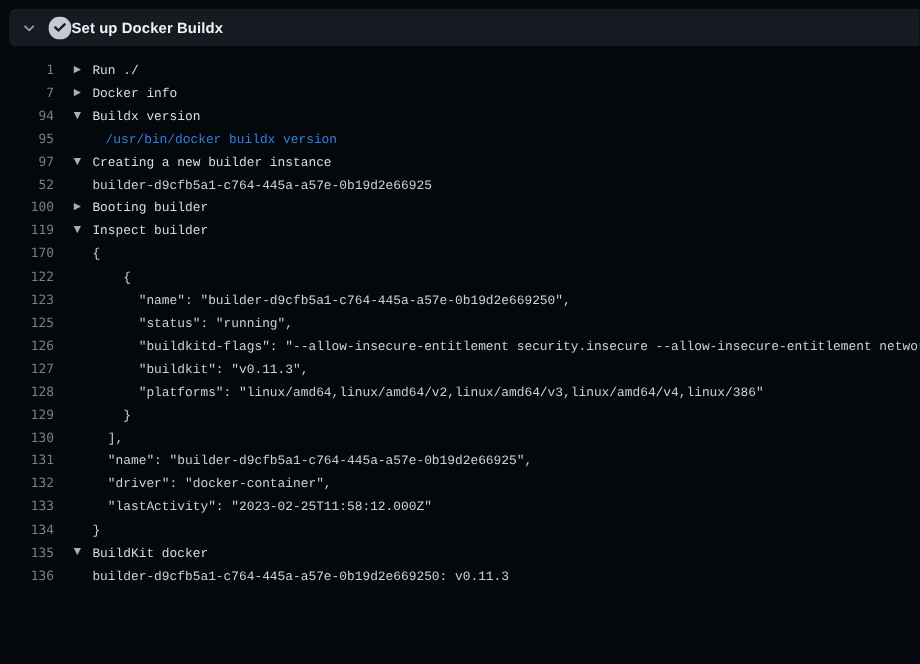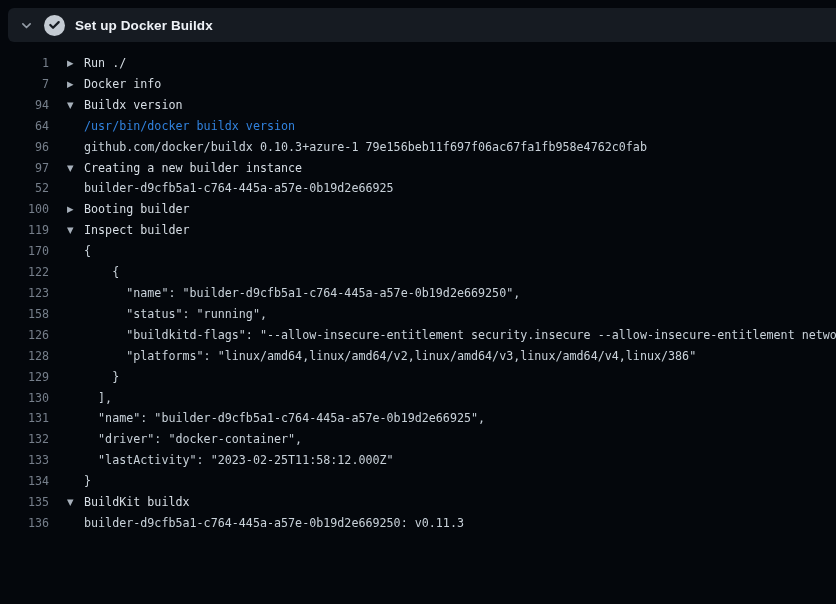--- a/index.html
+++ b/index.html
@@ -22,44 +22,44 @@
     border-radius:6px 0 0 6px;
     display:flex;align-items:center;
     cursor:pointer;
   }
   .chev{display:inline-flex;margin-left:11px;width:14px;justify-content:center;cursor:pointer;}
   .chev svg path{stroke:var(--chevron);}
   .check{display:inline-flex;margin-left:11px;}
   .check circle{fill:var(--check-circle);}
   .check path{stroke:var(--check-mark);}
   .step-title{
-    margin-left:10px;
+    margin-left:0;
     font-family:"Liberation Sans","DejaVu Sans",sans-serif;
     font-size:13.5px;font-weight:600;color:var(--title);
     letter-spacing:.1px;
   }
   .log{
     position:absolute;left:0;top:53px;width:836px;
     font-size:11.7px;line-height:20.92px;
   }
   .line{display:flex;height:20.92px;white-space:pre;}
   .num{
     width:49px;flex:none;text-align:right;
     color:var(--line-number);cursor:pointer;
   }
   .body{position:relative;padding-left:35px;flex:1 1 auto;min-width:0;overflow:hidden;}
   .arrow{
     position:absolute;left:18px;top:0;
     font-size:8.5px;line-height:20.92px;color:var(--arrow);
     font-family:"DejaVu Sans",sans-serif;
   }
-  .text{color:var(--log-text);}
+  .text{color:var(--log-text);font-family:Liberation Mono, monospace;}
   .line.group{cursor:pointer;}
   .line.group .text{color:var(--group-text);}
-  .line.cmd .text{color:var(--command-blue);}
+  .line.cmd .text{color:var(--command-blue);margin-left:12px;}
 </style>
 </head>
 <body>
 
 <div class="step-header">
   <span class="chev">
     <svg width="13" height="13" viewBox="0 0 16 16">
       <path d="M3.5 6l4.5 4.5L12.5 6" fill="none" stroke-width="2" stroke-linecap="round" stroke-linejoin="round"></path>
     </svg>
   </span>
@@ -82,28 +82,24 @@
     <span class="num">7</span>
     <span class="body"><span class="arrow">▶</span><span class="text">Docker info</span></span>
   </div>
 
   <div class="line group-expanded group">
     <span class="num">94</span>
     <span class="body"><span class="arrow">▼</span><span class="text">Buildx version</span></span>
   </div>
 
   <div class="line cmd">
-    <span class="num">64</span>
+    <span class="num">95</span>
     <span class="body"><span class="text">/usr/bin/docker buildx version</span></span>
   </div>
 
-  <div class="line out">
-    <span class="num">96</span>
-    <span class="body"><span class="text">github.com/docker/buildx 0.10.3+azure-1 79e156beb11f697f06ac67fa1fb958e4762c0fab</span></span>
-  </div>
 
   <div class="line group-expanded group">
     <span class="num">97</span>
     <span class="body"><span class="arrow">▼</span><span class="text">Creating a new builder instance</span></span>
   </div>
 
 
   <div class="line out">
     <span class="num">52</span>
     <span class="body"><span class="text">builder-d9cfb5a1-c764-445a-a57e-0b19d2e66925</span></span>
@@ -130,29 +126,33 @@
     <span class="body"><span class="text">    {</span></span>
   </div>
 
   <div class="line out">
     <span class="num">123</span>
     <span class="body"><span class="text">      "name": "builder-d9cfb5a1-c764-445a-a57e-0b19d2e669250",</span></span>
   </div>
 
 
   <div class="line out">
-    <span class="num">158</span>
+    <span class="num">125</span>
     <span class="body"><span class="text">      "status": "running",</span></span>
   </div>
 
   <div class="line out">
     <span class="num">126</span>
     <span class="body"><span class="text">      "buildkitd-flags": "--allow-insecure-entitlement security.insecure --allow-insecure-entitlement network.host",</span></span>
   </div>
 
+  <div class="line out">
+    <span class="num">127</span>
+    <span class="body"><span class="text">      "buildkit": "v0.11.3",</span></span>
+  </div>
 
   <div class="line out">
     <span class="num">128</span>
     <span class="body"><span class="text">      "platforms": "linux/amd64,linux/amd64/v2,linux/amd64/v3,linux/amd64/v4,linux/386"</span></span>
   </div>
 
   <div class="line out">
     <span class="num">129</span>
     <span class="body"><span class="text">    }</span></span>
   </div>
@@ -177,20 +177,20 @@
     <span class="body"><span class="text">  "lastActivity": "2023-02-25T11:58:12.000Z"</span></span>
   </div>
 
   <div class="line out">
     <span class="num">134</span>
     <span class="body"><span class="text">}</span></span>
   </div>
 
   <div class="line group-expanded group">
     <span class="num">135</span>
-    <span class="body"><span class="arrow">▼</span><span class="text">BuildKit buildx</span></span>
+    <span class="body"><span class="arrow">▼</span><span class="text">BuildKit docker</span></span>
   </div>
 
   <div class="line out">
     <span class="num">136</span>
     <span class="body"><span class="text">builder-d9cfb5a1-c764-445a-a57e-0b19d2e669250: v0.11.3</span></span>
   </div>
 </div>
 
 </body></html>

